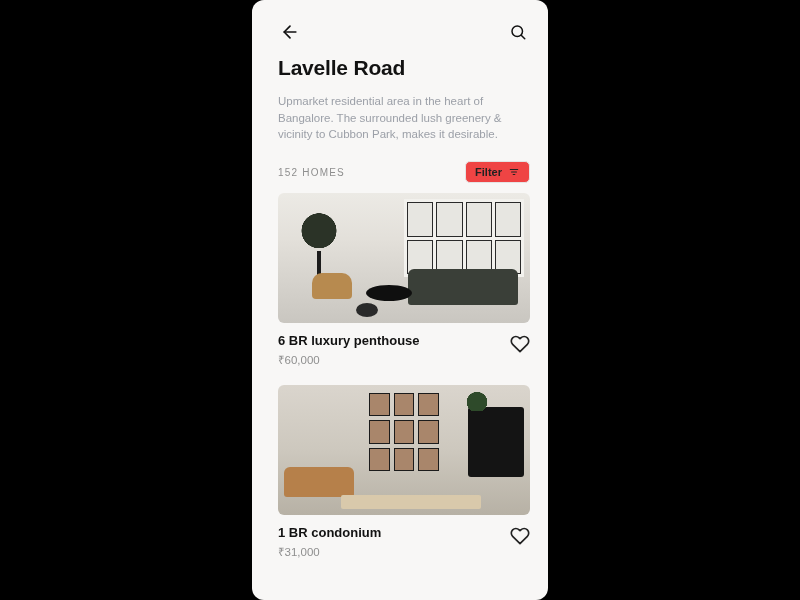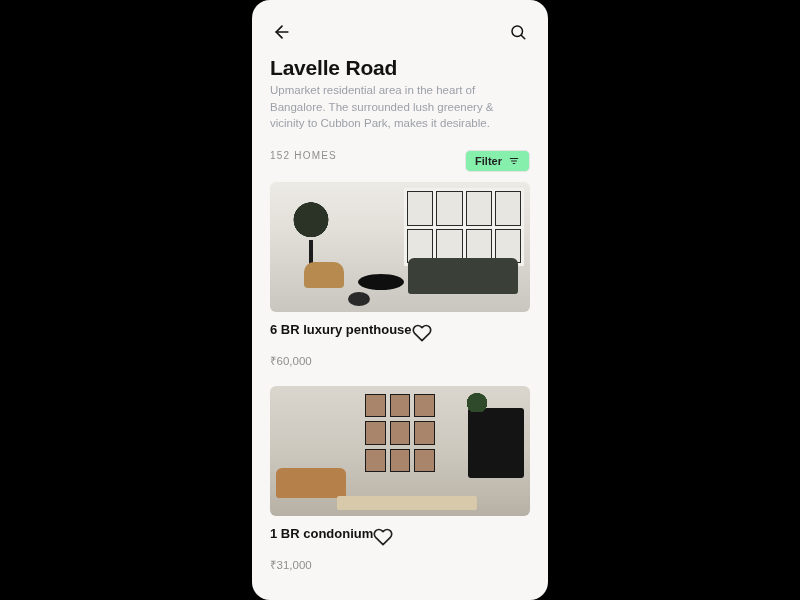--- a/index.html
+++ b/index.html
@@ -9,23 +9,24 @@
     background: #000;
     display: flex;
     justify-content: center;
     font-family: -apple-system, BlinkMacSystemFont, "Segoe UI", Helvetica, Arial, sans-serif;
     overflow: hidden;
   }
   .phone {
     width: 296px;
     height: 600px;
     background: #f8f7f6;
-    border-radius: 18px;
+    border-radius: 12px;
     overflow: hidden;
     position: relative;
+    padding-left: 8px;
   }
   .header {
     display: flex;
     justify-content: space-between;
     align-items: center;
     padding: 20px 18px 8px 18px;
   }
   .icon-btn {
     width: 24px;
     height: 24px;
@@ -38,79 +39,79 @@
   .title-block {
     padding: 4px 18px 0 18px;
   }
   .page-title {
     font-size: 21px;
     font-weight: 700;
     color: #121212;
     letter-spacing: -0.2px;
   }
   .page-desc {
-    margin-top: 2px;
+    margin-top: 13px;
     font-size: 11.5px;
     line-height: 1.45;
     color: #9ca0a8;
   }
   .count-filter {
     display: flex;
     justify-content: space-between;
-    align-items: flex-start;
+    align-items: center;
     padding: 18px 18px 10px 18px;
   }
   .count {
     font-size: 10px;
     letter-spacing: 1.2px;
     color: #8e8e8e;
     text-transform: uppercase;
     font-weight: 500;
   }
   .filter-btn {
     display: inline-flex;
     align-items: center;
     gap: 6px;
     font-size: 11px;
     font-weight: 600;
     color: #222;
-    background: #86efac;
+    background: #ef4444;
     border: 1px solid #e4e4e4;
     border-radius: 5px;
     padding: 4px 9px;
     cursor: pointer;
   }
   .list {
     padding: 0 18px 20px 18px;
   }
   .card {
     margin-bottom: 18px;
   }
   .card-img {
     width: 100%;
     height: 130px;
     border-radius: 6px;
     overflow: hidden;
     position: relative;
   }
   .card-meta {
     display: flex;
-    justify-content: flex-start;
+    justify-content: space-between;
     align-items: flex-start;
     margin-top: 10px;
   }
   .card-title {
     font-size: 13px;
     font-weight: 700;
     color: #121212;
   }
   .card-price {
     font-size: 11.5px;
     color: #8f8f8f;
-    margin-top: 16px;
+    margin-top: 4px;
   }
   .fav {
     cursor: pointer;
     color: #222;
     margin-top: 1px;
   }
 
   
   .photo1 {
     background: linear-gradient(to bottom, #eceae5 0%, #e3e0da 35%, #c9c6c0 100%);

